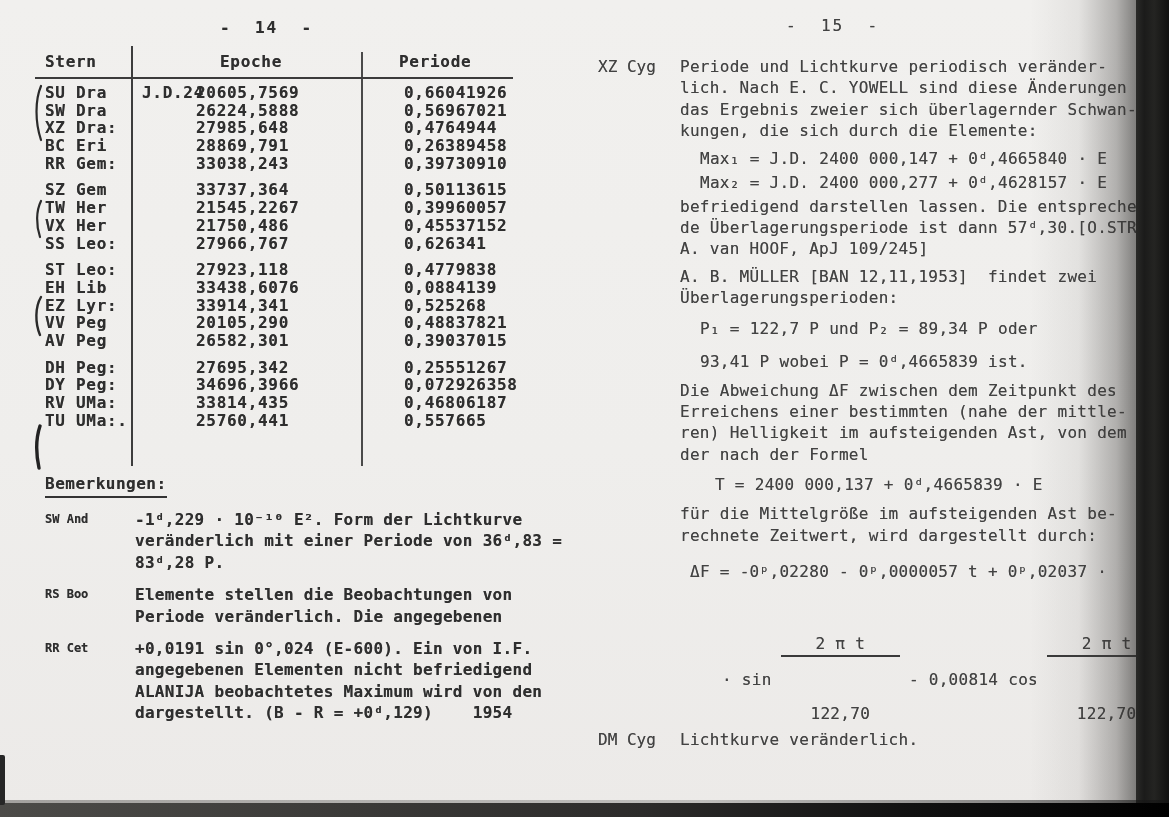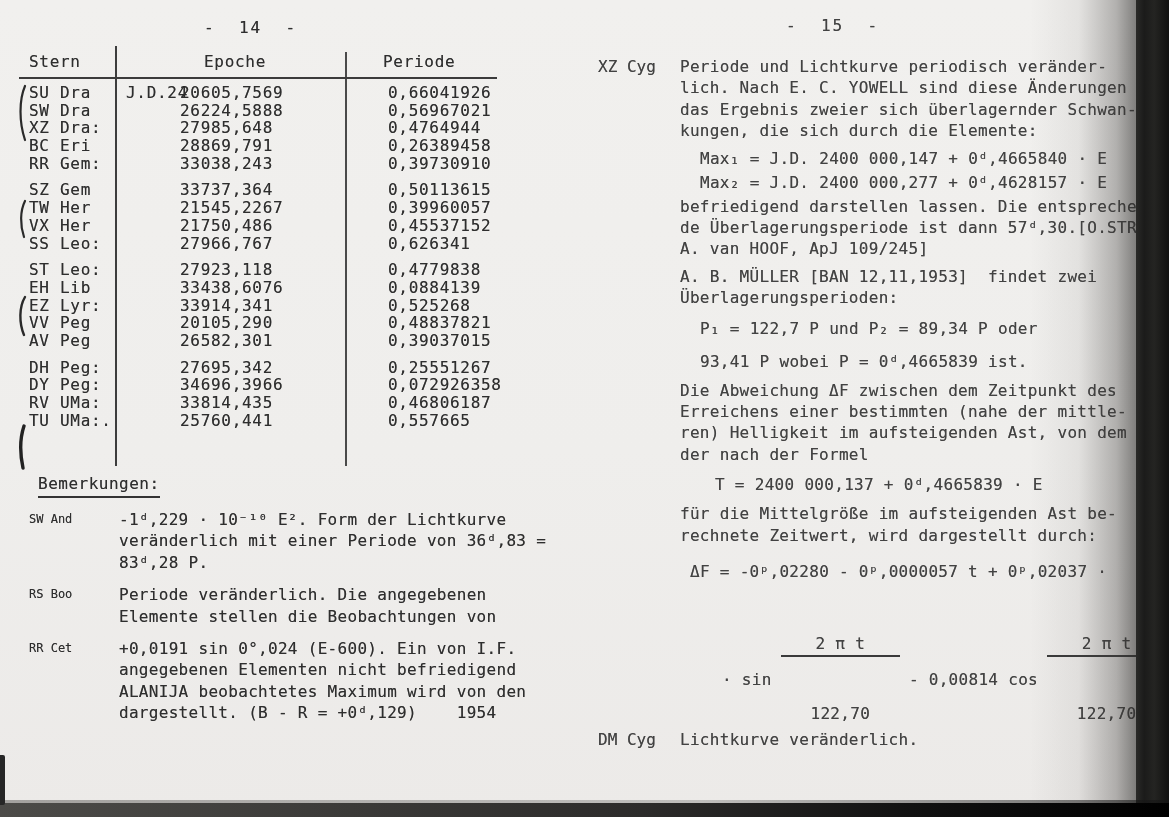--- a/index.html
+++ b/index.html
@@ -3,21 +3,21 @@
 <meta charset="utf-8">
 <style>
   html,body{margin:0;padding:0;background:#777;}
   .root{
     position:relative;width:1169px;height:817px;overflow:hidden;
     background:linear-gradient(180deg,#f1f0ee 0%,#efeeec 55%,#eceae8 100%);
     font-family:"DejaVu Sans Mono","DejaVu Sans",monospace;
     color:#2e2e2e;
   }
   .page{position:absolute;top:0;height:817px;}
-  .page-left{left:14px;width:530px;}
+  .page-left{left:30px;width:530px;font-weight:bold;}
   .page-right{left:590px;width:545px;color:#424242;}
   .pagenum{position:absolute;font-size:16px;letter-spacing:2px;white-space:pre;}
   .line{white-space:pre;line-height:21.4px;font-size:16px;letter-spacing:0.3px;}
   .txtshadow, .line, .fline, .t-row span, .thead span, .rem-head, .rem-star, .r-star, .pagenum{
     text-shadow:0 0 0.6px rgba(45,45,45,0.55);
   }
   
   .thead{position:absolute;top:52px;left:0;right:0;font-size:16px;}
   .thead span{position:absolute;letter-spacing:0.7px;white-space:pre;}
   .vline{position:absolute;width:2px;background:#3d3d3d;}
@@ -27,21 +27,21 @@
   .t-group{margin-bottom:9px;}
   .t-row{position:relative;height:17.7px;font-size:16px;line-height:17.7px;}
   .t-row span{position:absolute;white-space:pre;letter-spacing:0.7px;}
   .c-star{left:15px;}
   .c-jd{left:112px;}
   .c-epoche{left:166px;}
   .c-periode{left:374px;}
   .pen{position:absolute;}
   
   .remarks{position:absolute;top:474px;left:0;right:0;}
-  .rem-head{display:inline-block;margin-left:24px;font-size:16px;letter-spacing:0.5px;
+  .rem-head{display:inline-block;margin-left:15px;font-size:16px;letter-spacing:0.5px;
     border-bottom:2px solid #333;padding-bottom:3px;white-space:pre;}
   .remark{display:flex;margin-top:11px;}
   .rem-star{width:90px;flex:none;padding-left:15px;font-size:12px;line-height:21.4px;white-space:pre;}
   .rem-text{flex:1;}
   
   .entry{position:absolute;left:0;right:0;}
   .r-star{position:absolute;left:8px;top:1px;font-size:16px;white-space:pre;}
   .r-body{margin-left:90px;margin-right:15px;}
   .fline{white-space:pre;font-size:16px;letter-spacing:0.3px;line-height:23px;}
   .frac-line{display:flex;align-items:center;white-space:pre;}
@@ -200,22 +200,22 @@
             <span class="rem-star">SW And</span>
             <div class="rem-text">
               <div class="line">-1ᵈ,229 · 10⁻¹⁰ E². Form der Lichtkurve</div>
               <div class="line">veränderlich mit einer Periode von 36ᵈ,83 =</div>
               <div class="line">83ᵈ,28 P.</div>
             </div>
           </div>
           <div class="remark">
             <span class="rem-star">RS Boo</span>
             <div class="rem-text">
+              <div class="line">Elemente stellen die Beobachtungen von</div>
               <div class="line">Periode veränderlich. Die angegebenen</div>
-              <div class="line">Elemente stellen die Beobachtungen von</div>
             </div>
           </div>
           <div class="remark">
             <span class="rem-star">RR Cet</span>
             <div class="rem-text">
               <div class="line">+0,0191 sin 0°,024 (E-600). Ein von I.F.</div>
               <div class="line">angegebenen Elementen nicht befriedigend</div>
               <div class="line">ALANIJA beobachtetes Maximum wird von den</div>
               <div class="line">dargestellt. (B - R = +0ᵈ,129)    1954</div>
             </div>

